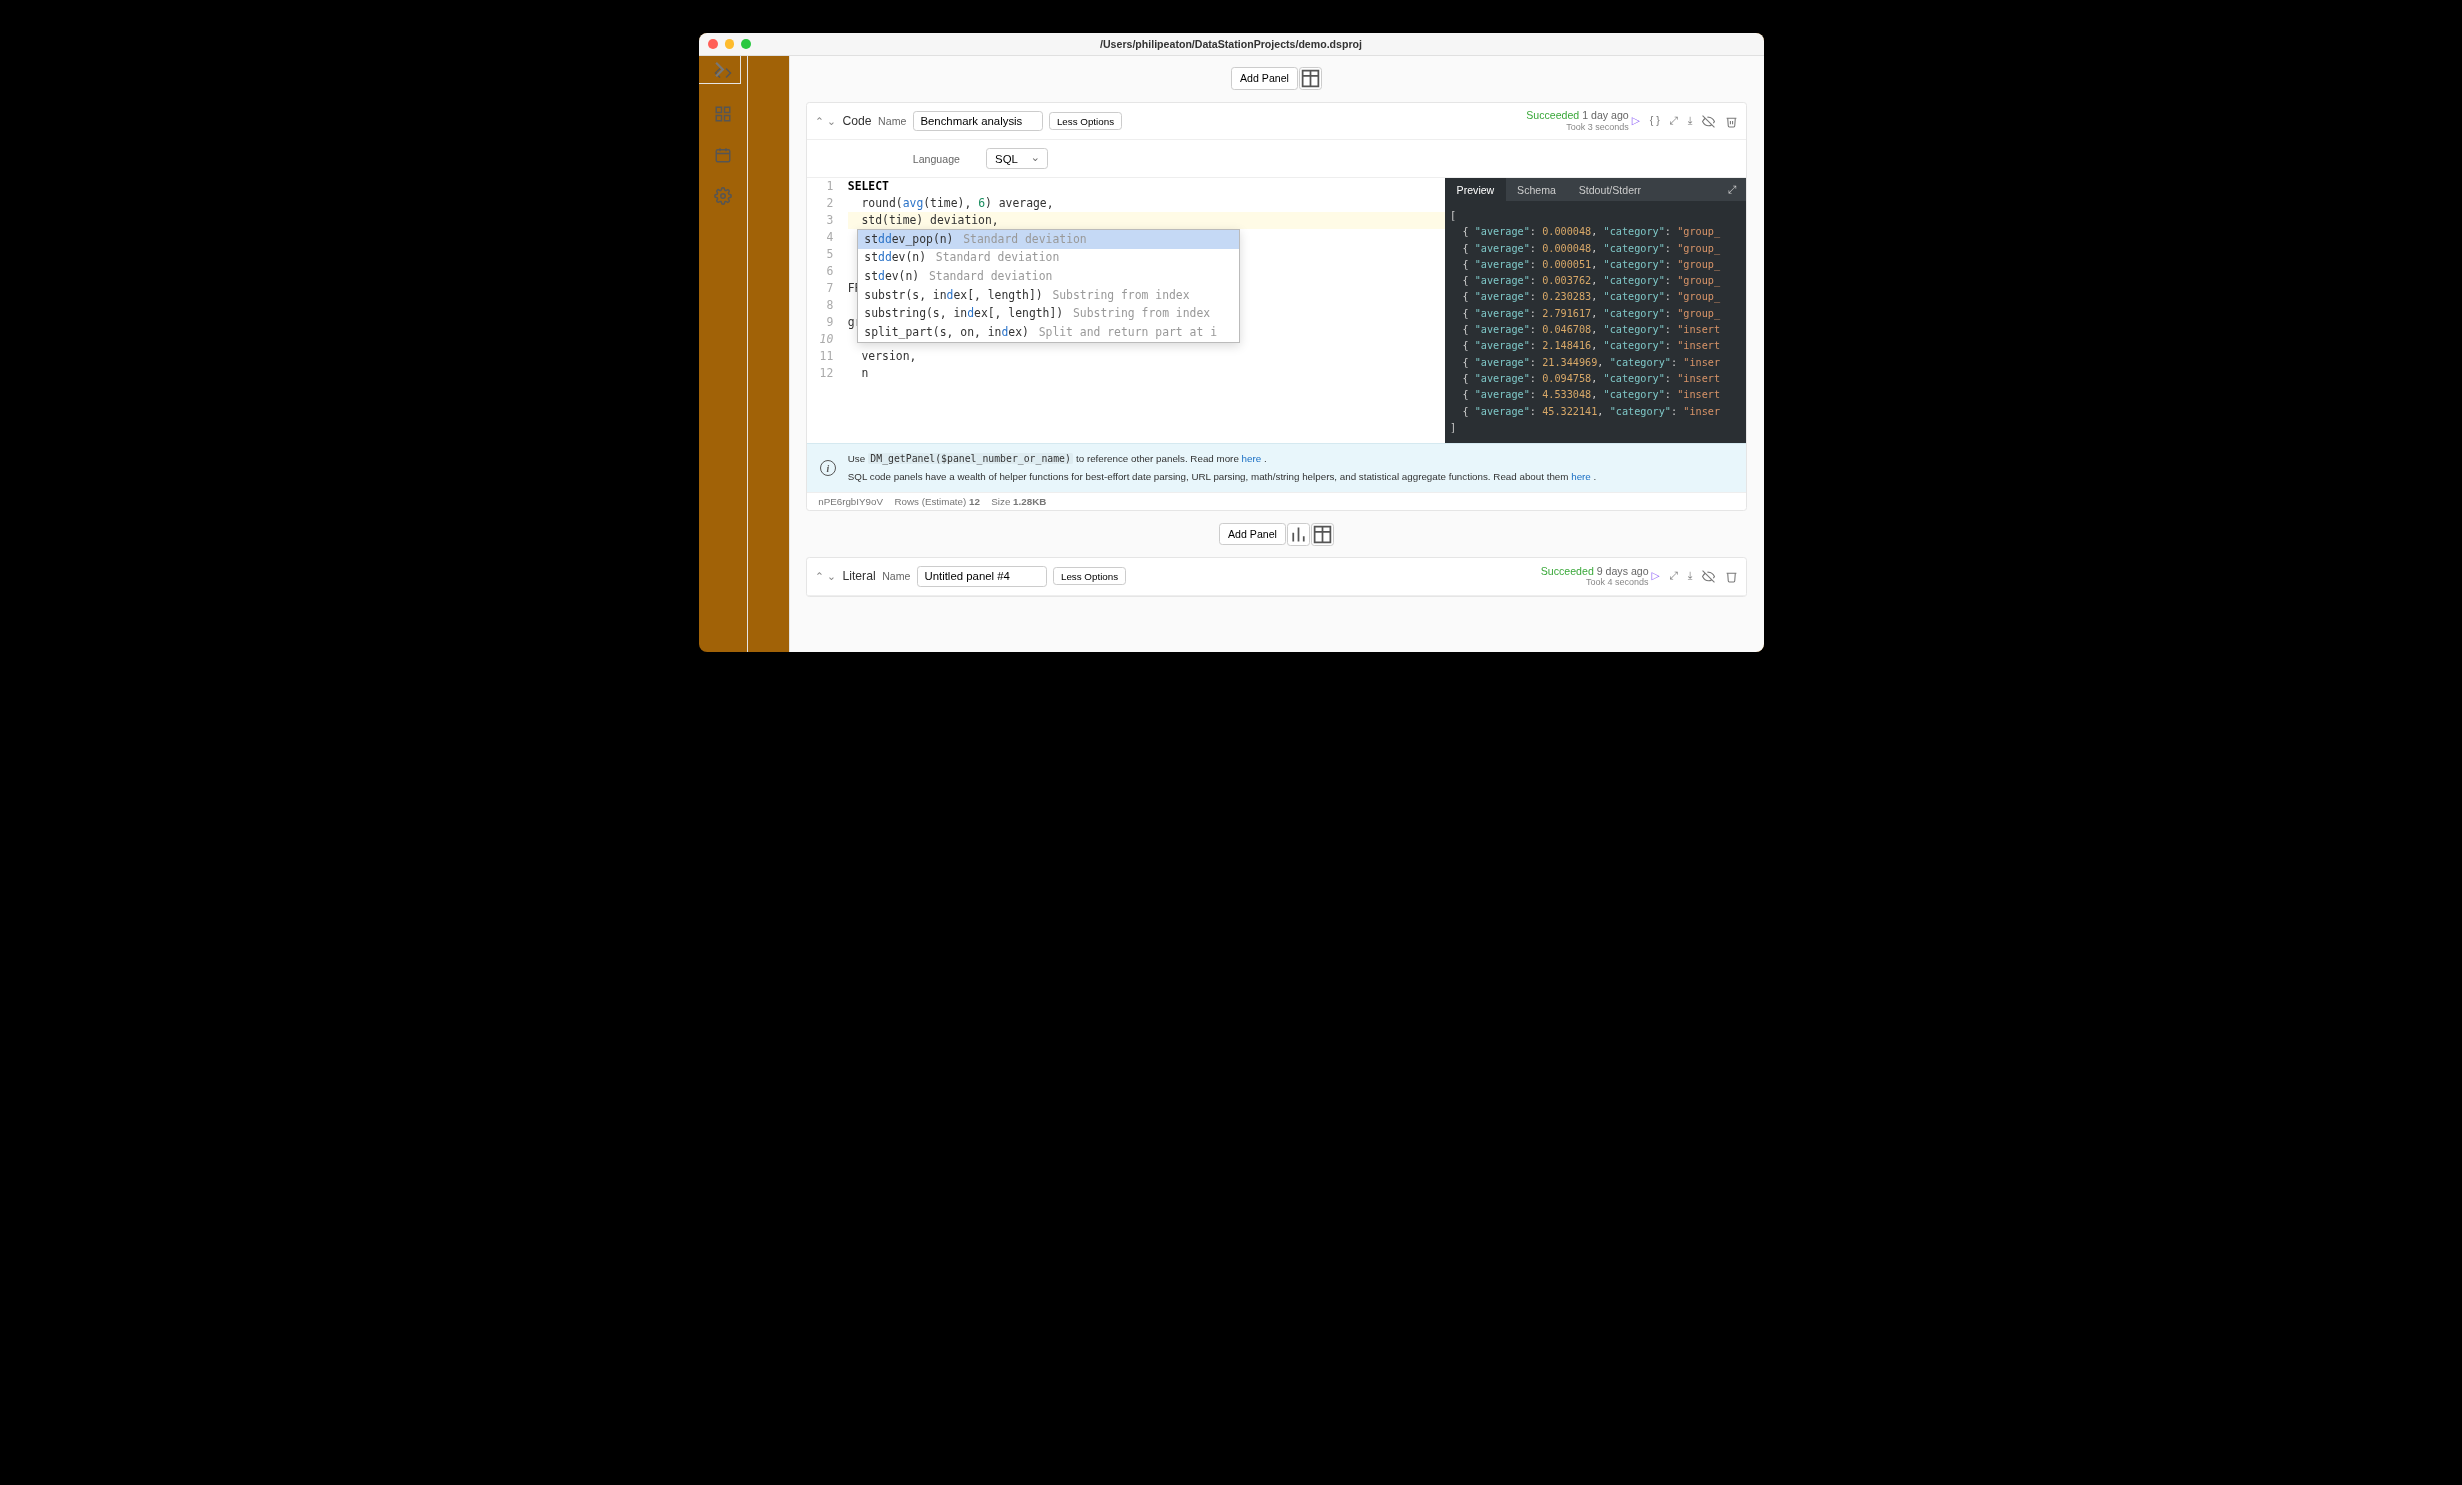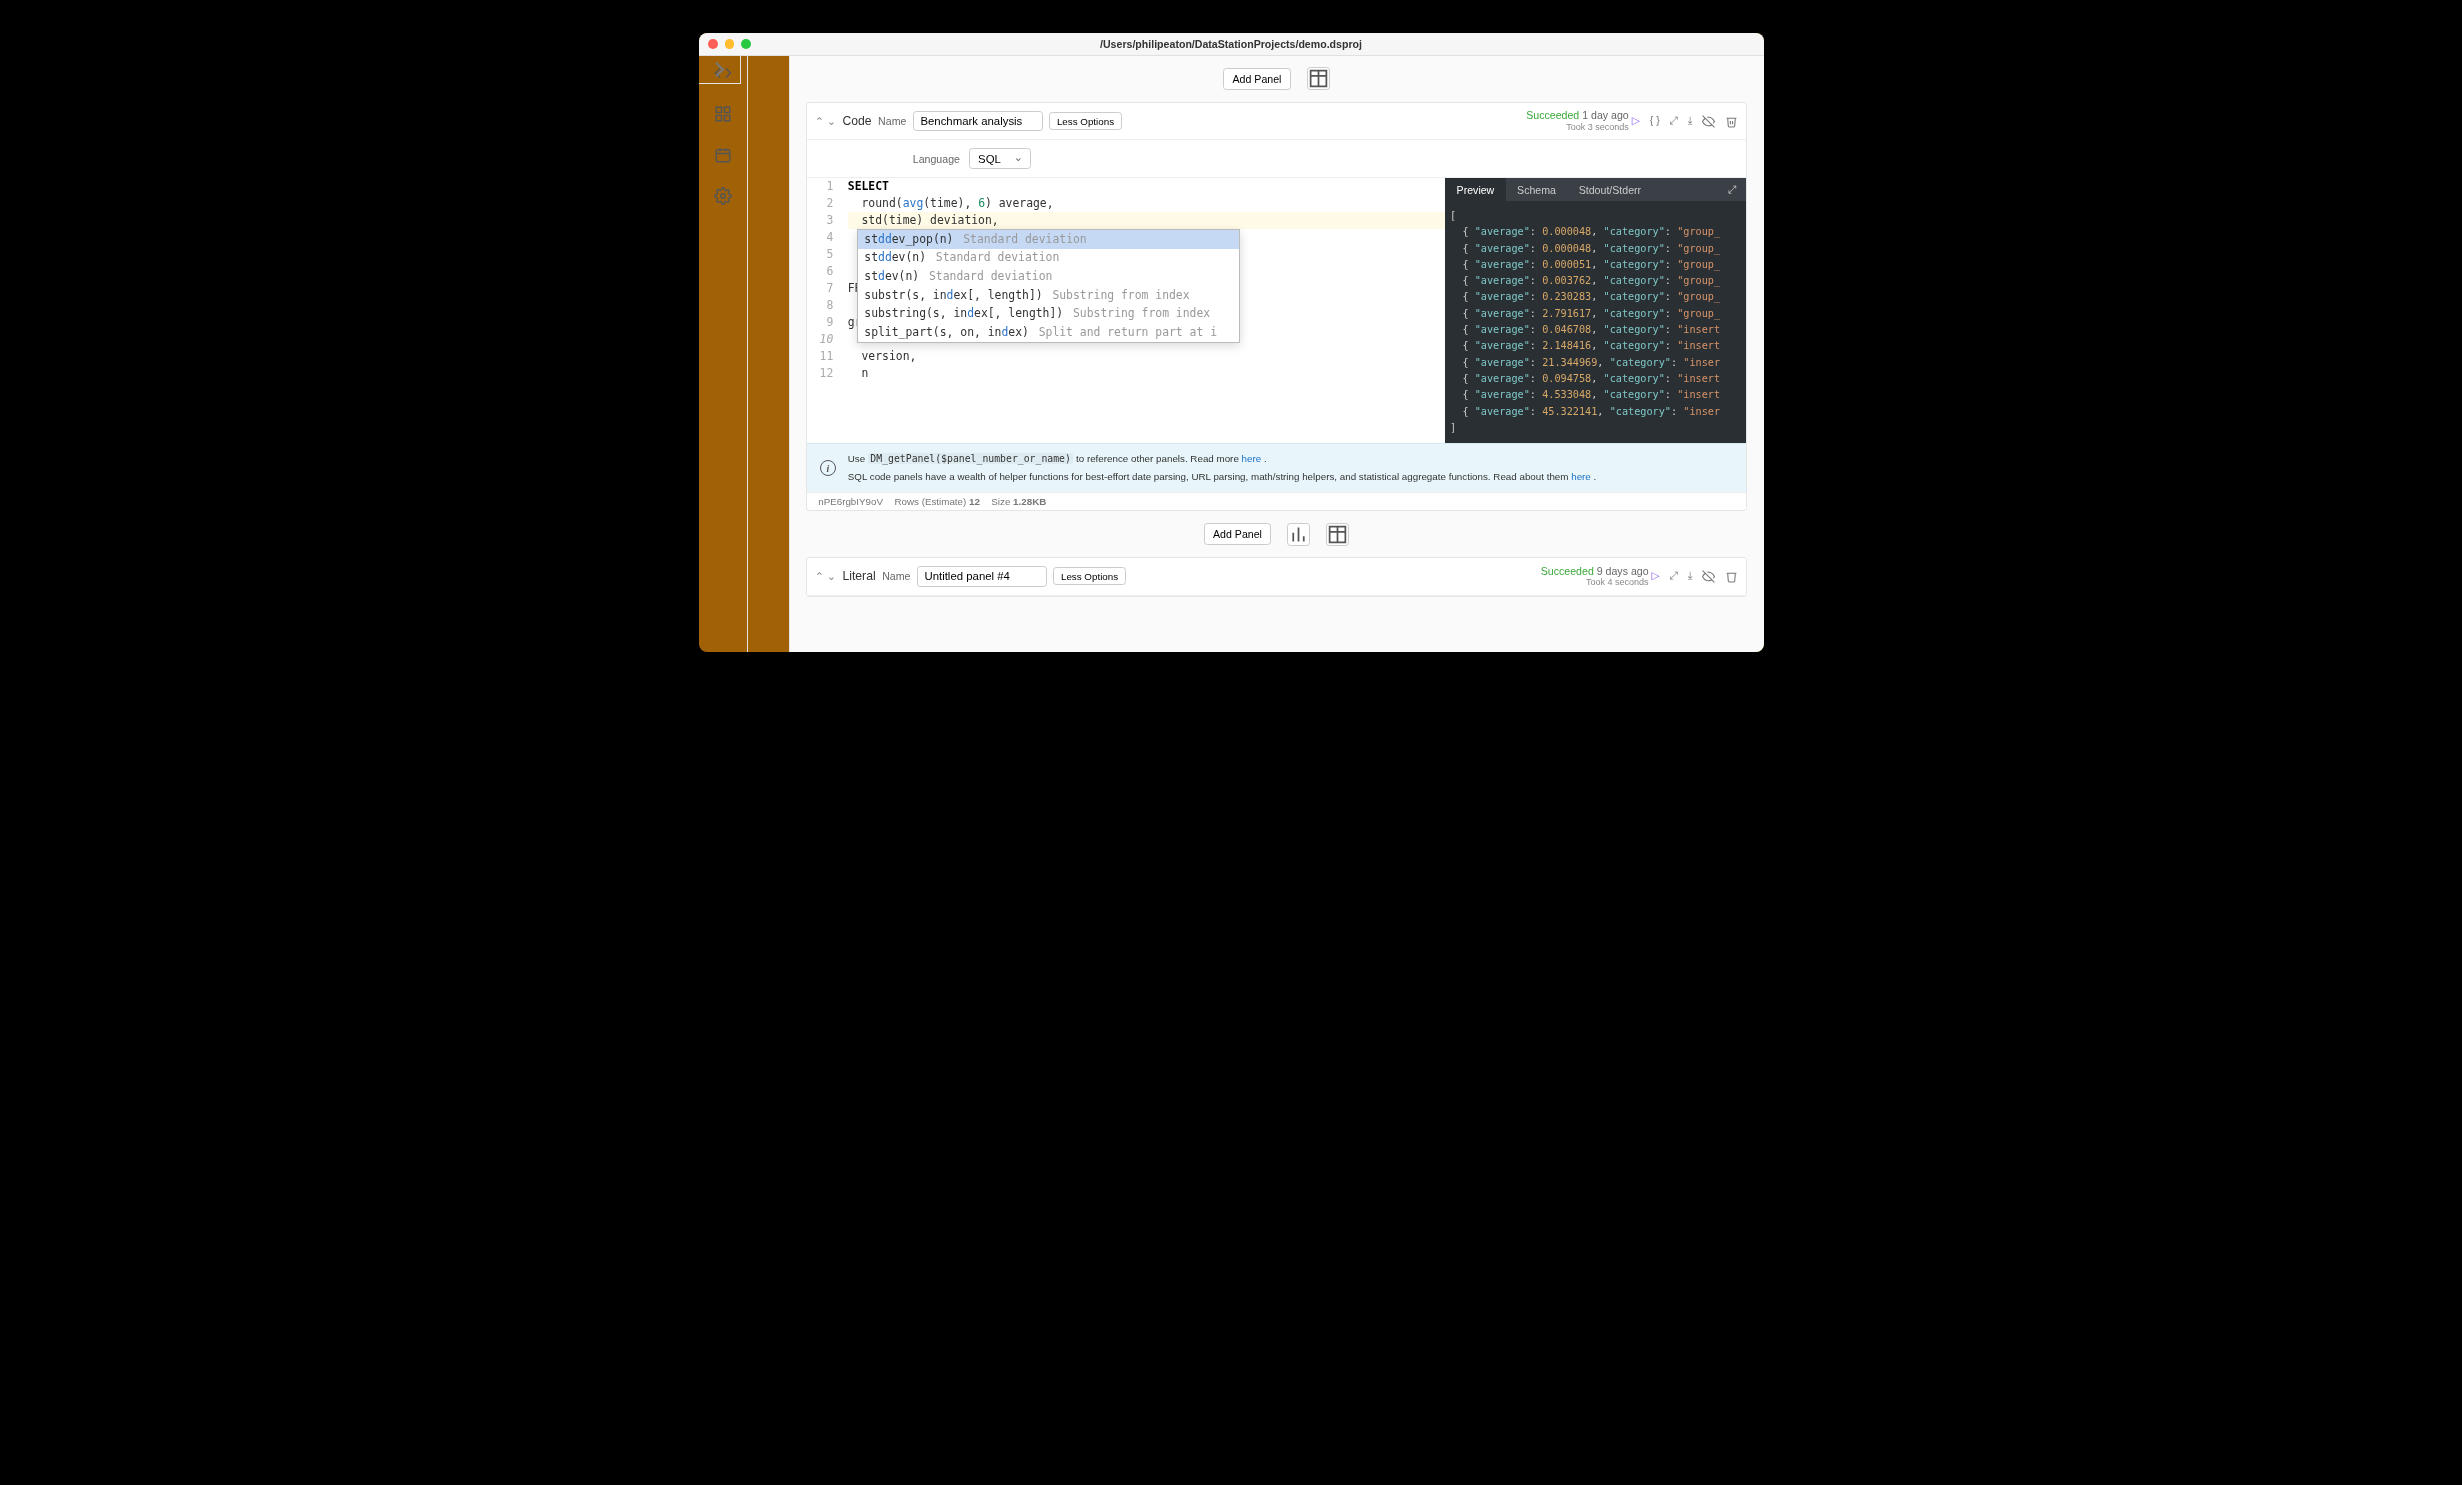--- a/index.html
+++ b/index.html
@@ -10,39 +10,39 @@
 .traffic span { width: 9.8px; height: 9.8px; border-radius: 50%; }
 .tl-red { background: #ff5f57; } .tl-yellow { background: #febc2e; } .tl-green { background: #28c840; }
 .title { position: absolute; left: 0; right: 0; text-align: center; font-size: 10.6px; font-weight: 600; color: #333; pointer-events: none; }
 .body { flex: 1; display: flex; overflow: hidden; }
 .sidebar { width: 49px; border-right: 0.8px solid #e5e5e5; display: flex; flex-direction: column; align-items: center; padding-top: 8.1px; gap: 23px; position: relative; }
 .side-icon { width: 18px; height: 18px; color: #555; cursor: pointer; }
 .side-toggle { width: 42px; height: 28px; border-right: 0.8px solid #e5e5e5; border-bottom: 0.8px solid #e5e5e5; display:flex; align-items:center; justify-content:center; color:#777; cursor:pointer; }
 .main { flex: 1; background: #fafafa; overflow-y: auto; padding: 0 16.3px 16.3px 16.3px; }
 .prev-footer { background:#fff; border:0.8px solid #e5e5e5; border-top:none; border-radius:0 0 3.3px 3.3px; padding: 3.3px 11.4px; font-size:9.8px; color:#777; display:flex; gap:11.4px; align-items:center; }
 .prev-footer b { color:#333; font-weight:500; font-size:11.4px; }
-.add-panel-row { display:flex; justify-content:center; gap:16px; padding:11.4px 0; align-items:center; }
+.add-panel-row { display:flex; justify-content:center; gap:1px; padding:11.4px 0; align-items:flex-start; }
 .btn { background:#fff; border:0.8px solid #ccc; border-radius:3.3px; padding:4.1px 8.1px; font-size:10.6px; cursor:pointer; }
 .btn-sm { padding:2.4px 6.5px; font-size:9.8px; }
 .icon-btn { width:23px; height:23px; border:0.8px solid #ccc; border-radius:3.3px; background:#fff; display:flex; align-items:center; justify-content:center; cursor:pointer; color:#555;}
 .panel { background:#fff; border:0.8px solid #e5e5e5; border-radius:3.3px; }
 .panel-header { display:flex; align-items:center; padding:6.5px 8.1px; border-bottom:0.8px solid #eee; gap:6.5px; }
 .chevs { display:flex; gap:3.3px; color:#888; }
 .chevs span { cursor:pointer; }
 .kind { font-size:12.2px; color:#333; }
 .lbl { font-size:10.6px; color:#666; }
 .name-input { border:0.8px solid #ccc; border-radius:3.3px; padding:3.3px 6.5px; font-size:11.4px; width:130px; }
 .status { margin-left:auto; display:flex; align-items:center; gap:3px; }
 .status-text { text-align:right; line-height:1.2; }
 .status-text .ok { color:#3aa83a; font-size:10.6px; }
 .status-text .sub { color:#888; font-size:9px; }
 .action-icons { display:flex; gap:9.8px; color:#777; }
 .action-icons span { cursor:pointer; }
 .play { color:#8b5cf6; }
-.lang-row { padding:8.1px 0 8.1px 106px; display:flex; align-items:center; gap:9px; border-bottom:0.8px solid #eee;}
+.lang-row { padding:8.1px 0 8.1px 106px; display:flex; align-items:center; gap:26px; border-bottom:0.8px solid #eee;}
 .select { border:0.8px solid #ccc; border-radius:3.3px; padding:3.3px 29px 3.3px 8.1px; font-size:11.4px; background:#fff; appearance:none; position:relative; }
 .select-wrap { position:relative; display:inline-block;}
 .select-wrap::after { content:"⌄"; position:absolute; right:8.1px; top:1.6px; color:#666; pointer-events:none; font-size:11.4px;}
 .editor-wrap { display:flex; }
 .code-area { flex:1; position:relative; font-family: Menlo, Consolas, monospace; font-size:11.4px; line-height:17px; background:#fff; min-width:0;}
 .gutter { position:absolute; left:0; top:0; width:33px; text-align:right; color:#aaa; padding-right:6.5px; user-select:none;}
 .code { padding-left:41px; white-space:pre; }
 .code-line { height:17px; }
 .hl { background:#fffbe6; }
 .kw { font-weight:bold; color:#000; }

